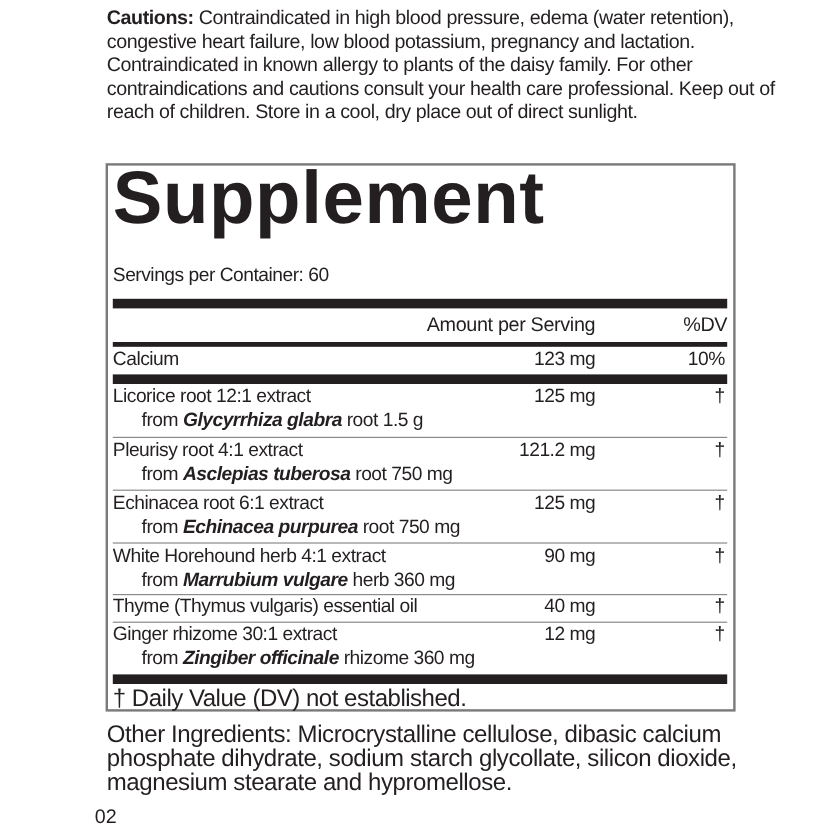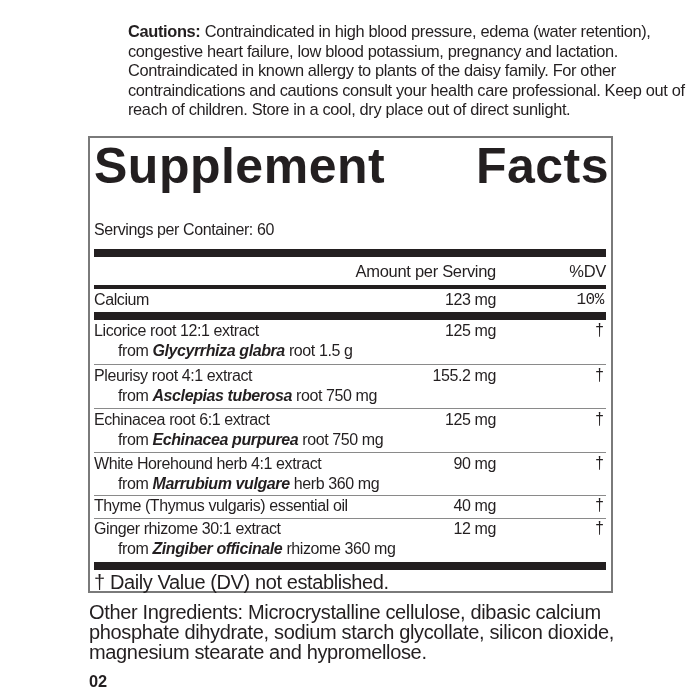--- a/index.html
+++ b/index.html
@@ -1,65 +1,63 @@
 <!DOCTYPE html>
 <html><head>
 <meta charset="utf-8">
 <style>
   html, body { margin: 0; padding: 0; background: #ffffff; }
   body {
     width: 700px; height: 700px; position: relative; overflow: hidden;
     font-family: "Liberation Sans", sans-serif; color: #231f20;
   }
   .cautions {
-    position: absolute; left: 89px; top: 22px; width: 560px;
+    position: absolute; left: 89px; top: 6px; width: 560px;
     font-size: 16.4px; line-height: 19.6px; letter-spacing: -0.35px;
     word-spacing: 0px;
-    margin-left: 39px;
   }
   .cautions b { font-weight: bold; }
   .panel {
     position: absolute; left: 88px; top: 136px; width: 521px; height: 453px;
     border: 2px solid #7a7a7a;
   }
   .title {
     position: absolute; left: 4px; top: 2px; width: 515px;
-    font-size: 50px; font-weight: bold; line-height: 52px;
+    font-size: 62px; font-weight: bold; line-height: 52px;
     letter-spacing: 0.5px; display: flex; justify-content: space-between;
   }
   .serving { position: absolute; left: 4px; font-size: 16px; letter-spacing: -0.4px; }
   .rule-thick { position: absolute; left: 4px; width: 512px; background: #231f20; }
   .rule-thin { position: absolute; left: 4px; width: 512px; height: 1px; background: #8a8a8a; }
   .hdr { position: absolute; top: 124px; left: 4px; width: 512px; height: 22px; font-weight: normal; font-size: 16.5px; letter-spacing: -0.3px; }
   .hdr .amt { position: absolute; right: 110px; top: 0; }
   .hdr .dv { position: absolute; right: 0; top: 0; }
   .row { position: absolute; left: 4px; width: 512px; font-size: 16px; letter-spacing: -0.4px; line-height: 20px; }
   .row .name { position: absolute; left: 0; top: 0; text-align: right; }
   .row .sub { position: absolute; left: 24px; top: 20px; }
   .row .sub i { font-style: italic; font-weight: bold; }
   .row .amt { position: absolute; right: 110px; top: 0; }
-  .row .dv { position: absolute; right: 2px; top: 0; font-family: Liberation Mono, monospace; }
+  .row .dv { position: absolute; right: 2px; top: 0; }
   .footnote { position: absolute; left: 4px; top: 431px; font-size: 20px; letter-spacing: -0.4px; }
   .other {
     position: absolute; left: 89px; top: 602px; width: 540px;
     font-size: 20px; line-height: 20px; letter-spacing: -0.35px;
   }
-  .code { position: absolute; left: 89px; top: 672px; font-size: 16.4px; font-weight: bold; }
+  .code { position: absolute; left: 79px; top: 672px; font-size: 16.4px; }
 </style>
 </head>
 <body>
 
 <div class="cautions">
   <b>Cautions:</b><span> Contraindicated in high blood pressure, edema (water retention), congestive heart failure, low blood potassium, pregnancy and lactation. Contraindicated in known allergy to plants of the daisy family. For other contraindications and cautions consult your health care professional. Keep out of reach of children. Store in a cool, dry place out of direct sunlight.</span>
 </div>
 
 <div class="panel">
   <div class="title">
     <span>Supplement</span>
-    <span>Facts</span>
   </div>
   <div class="serving" style="top:83px">Servings per Container: 60</div>
 
   <div class="rule-thick" style="top:111px;height:8px"></div>
 
   <div class="hdr">
     <span class="amt">Amount per Serving</span>
     <span class="dv">%DV</span>
   </div>
 
@@ -77,21 +75,21 @@
     <span class="name">Licorice root 12:1 extract</span>
     <span class="sub"><span>from </span><i>Glycyrrhiza glabra</i><span> root 1.5 g</span></span>
     <span class="amt">125 mg</span>
     <span class="dv">†</span>
   </div>
   <div class="rule-thin" style="top:226px"></div>
 
   <div class="row" style="top:228px">
     <span class="name">Pleurisy root 4:1 extract</span>
     <span class="sub"><span>from </span><i>Asclepias tuberosa</i><span> root 750 mg</span></span>
-    <span class="amt">155.2 mg</span>
+    <span class="amt">121.2 mg</span>
     <span class="dv">†</span>
   </div>
   <div class="rule-thin" style="top:270px"></div>
 
   <div class="row" style="top:272px">
     <span class="name">Echinacea root 6:1 extract</span>
     <span class="sub"><span>from </span><i>Echinacea purpurea</i><span> root 750 mg</span></span>
     <span class="amt">125 mg</span>
     <span class="dv">†</span>
   </div>

